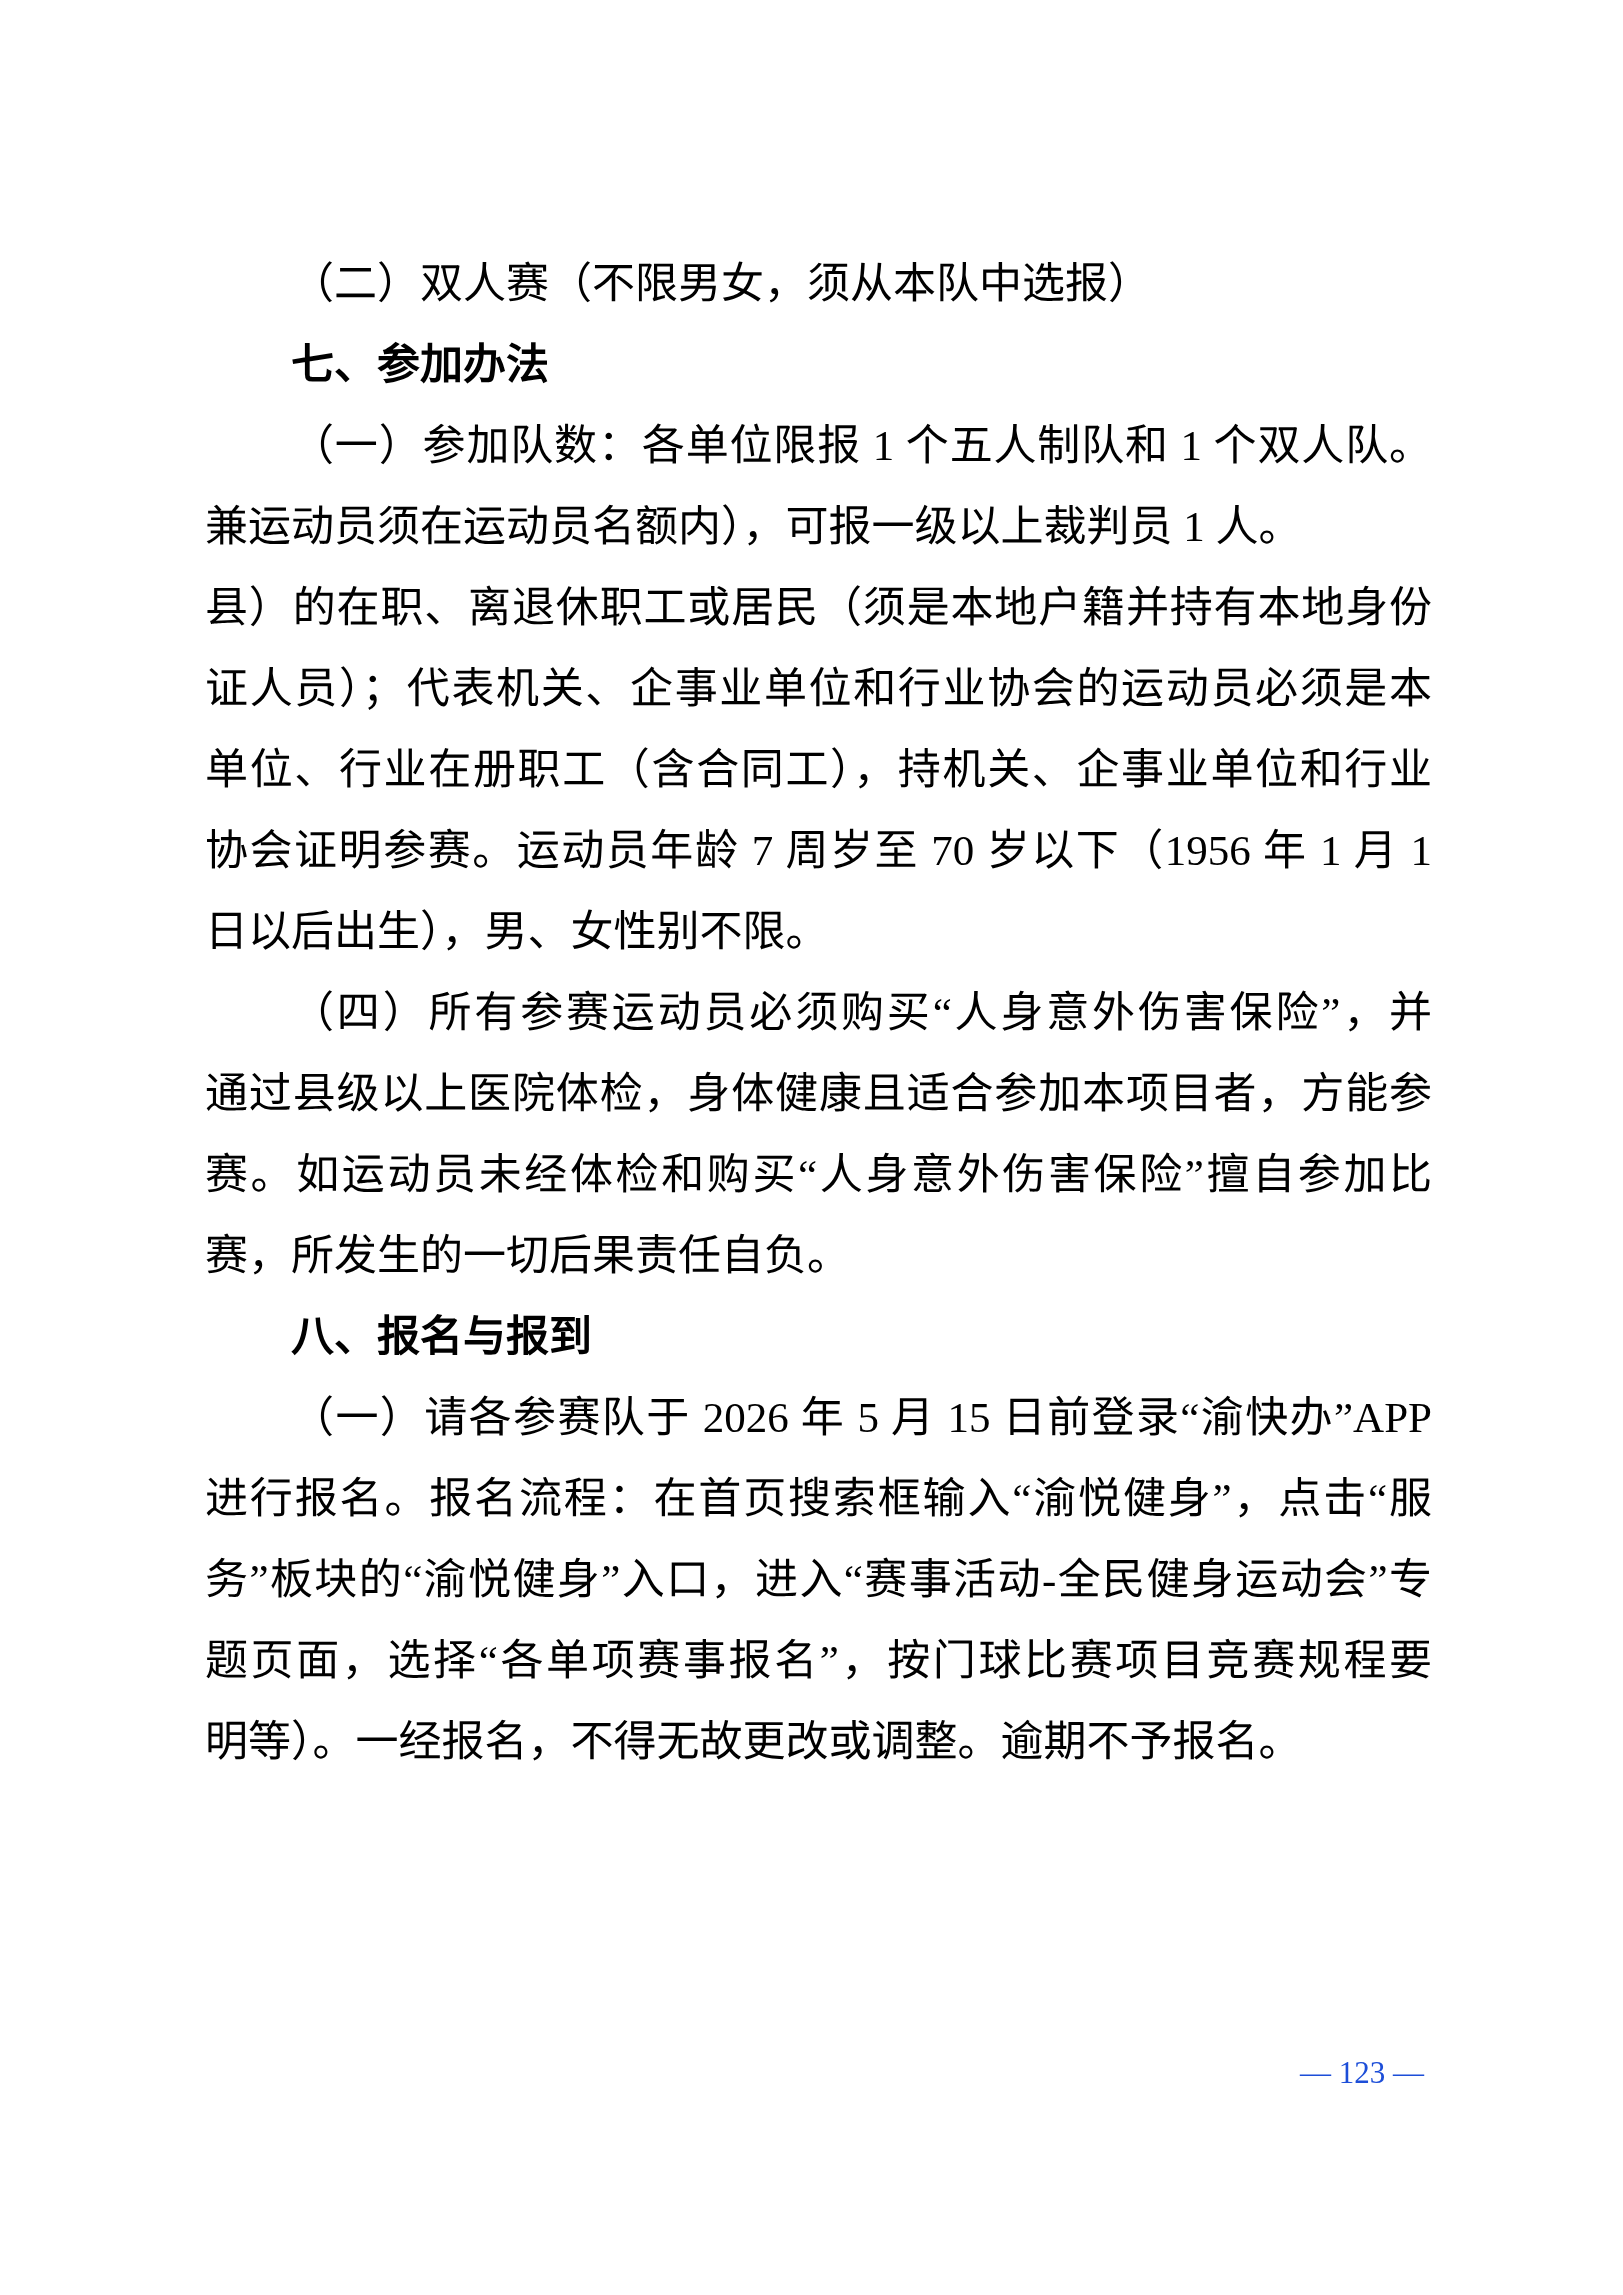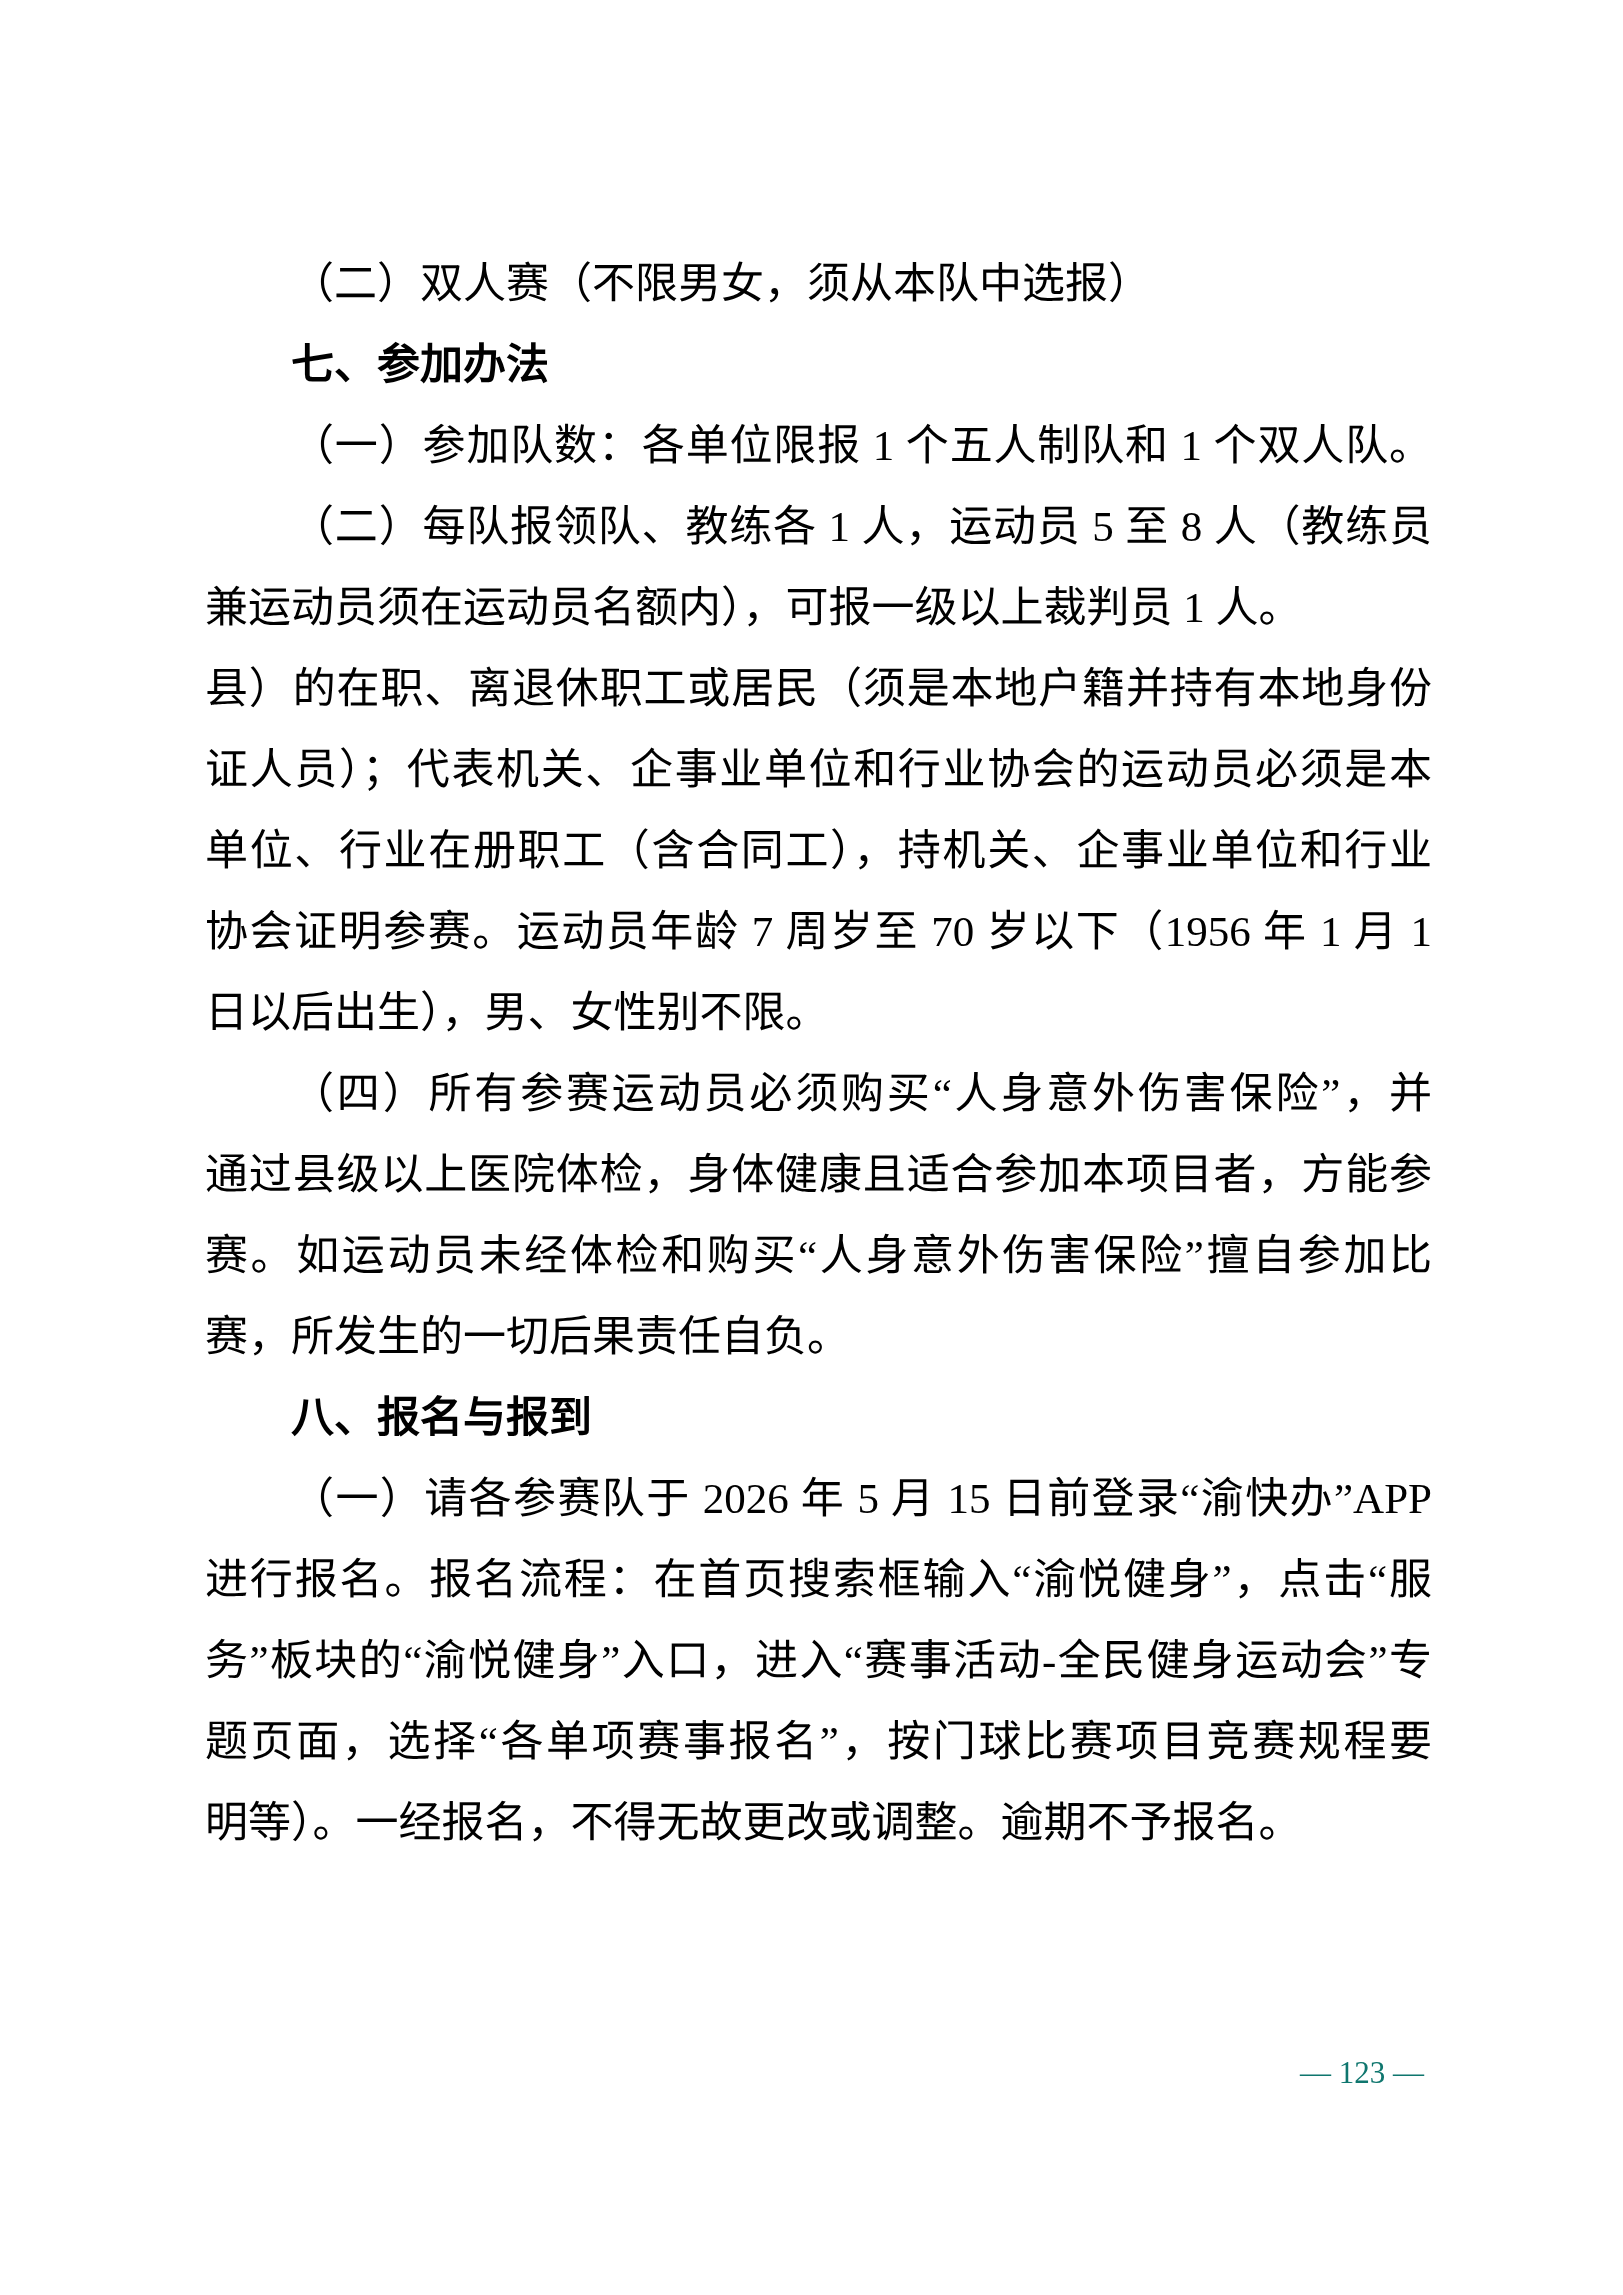--- a/index.html
+++ b/index.html
@@ -40,33 +40,32 @@
     font-family: "Liberation Sans", "DejaVu Sans", sans-serif;
     font-weight: bold;
   }
   .page-number {
     position: absolute;
     top: 2049px;
     right: 199px;
     font-size: 31px;
     line-height: 48px;
     font-family: "Liberation Serif", "DejaVu Serif", serif;
-    color: #0f766e;
+    color: #1d4ed8;
     white-space: pre;
   }
 </style>
 </head>
 <body>
 
 <div class="page">
   <div class="text-block">
       <div class="line indent">（二）双人赛（不限男女，须从本队中选报）</div>
       <div class="line indent heading">七、参加办法</div>
       <div class="line indent just">（一）参加队数：各单位限报 1 个五人制队和 1 个双人队。</div>
-      <div class="line indent just">（二）每队报领队、教练各 1 人，运动员 5 至 8 人（教练员</div>
       <div class="line">兼运动员须在运动员名额内），可报一级以上裁判员 1 人。</div>
       <div class="line just">县）的在职、离退休职工或居民（须是本地户籍并持有本地身份</div>
       <div class="line just">证人员）；代表机关、企事业单位和行业协会的运动员必须是本</div>
       <div class="line just">单位、行业在册职工（含合同工），持机关、企事业单位和行业</div>
       <div class="line just">协会证明参赛。运动员年龄 7 周岁至 70 岁以下（1956 年 1 月 1</div>
       <div class="line">日以后出生），男、女性别不限。</div>
       <div class="line indent just">（四）所有参赛运动员必须购买“人身意外伤害保险”，并</div>
       <div class="line just">通过县级以上医院体检，身体健康且适合参加本项目者，方能参</div>
       <div class="line just">赛。如运动员未经体检和购买“人身意外伤害保险”擅自参加比</div>
       <div class="line">赛，所发生的一切后果责任自负。</div>

